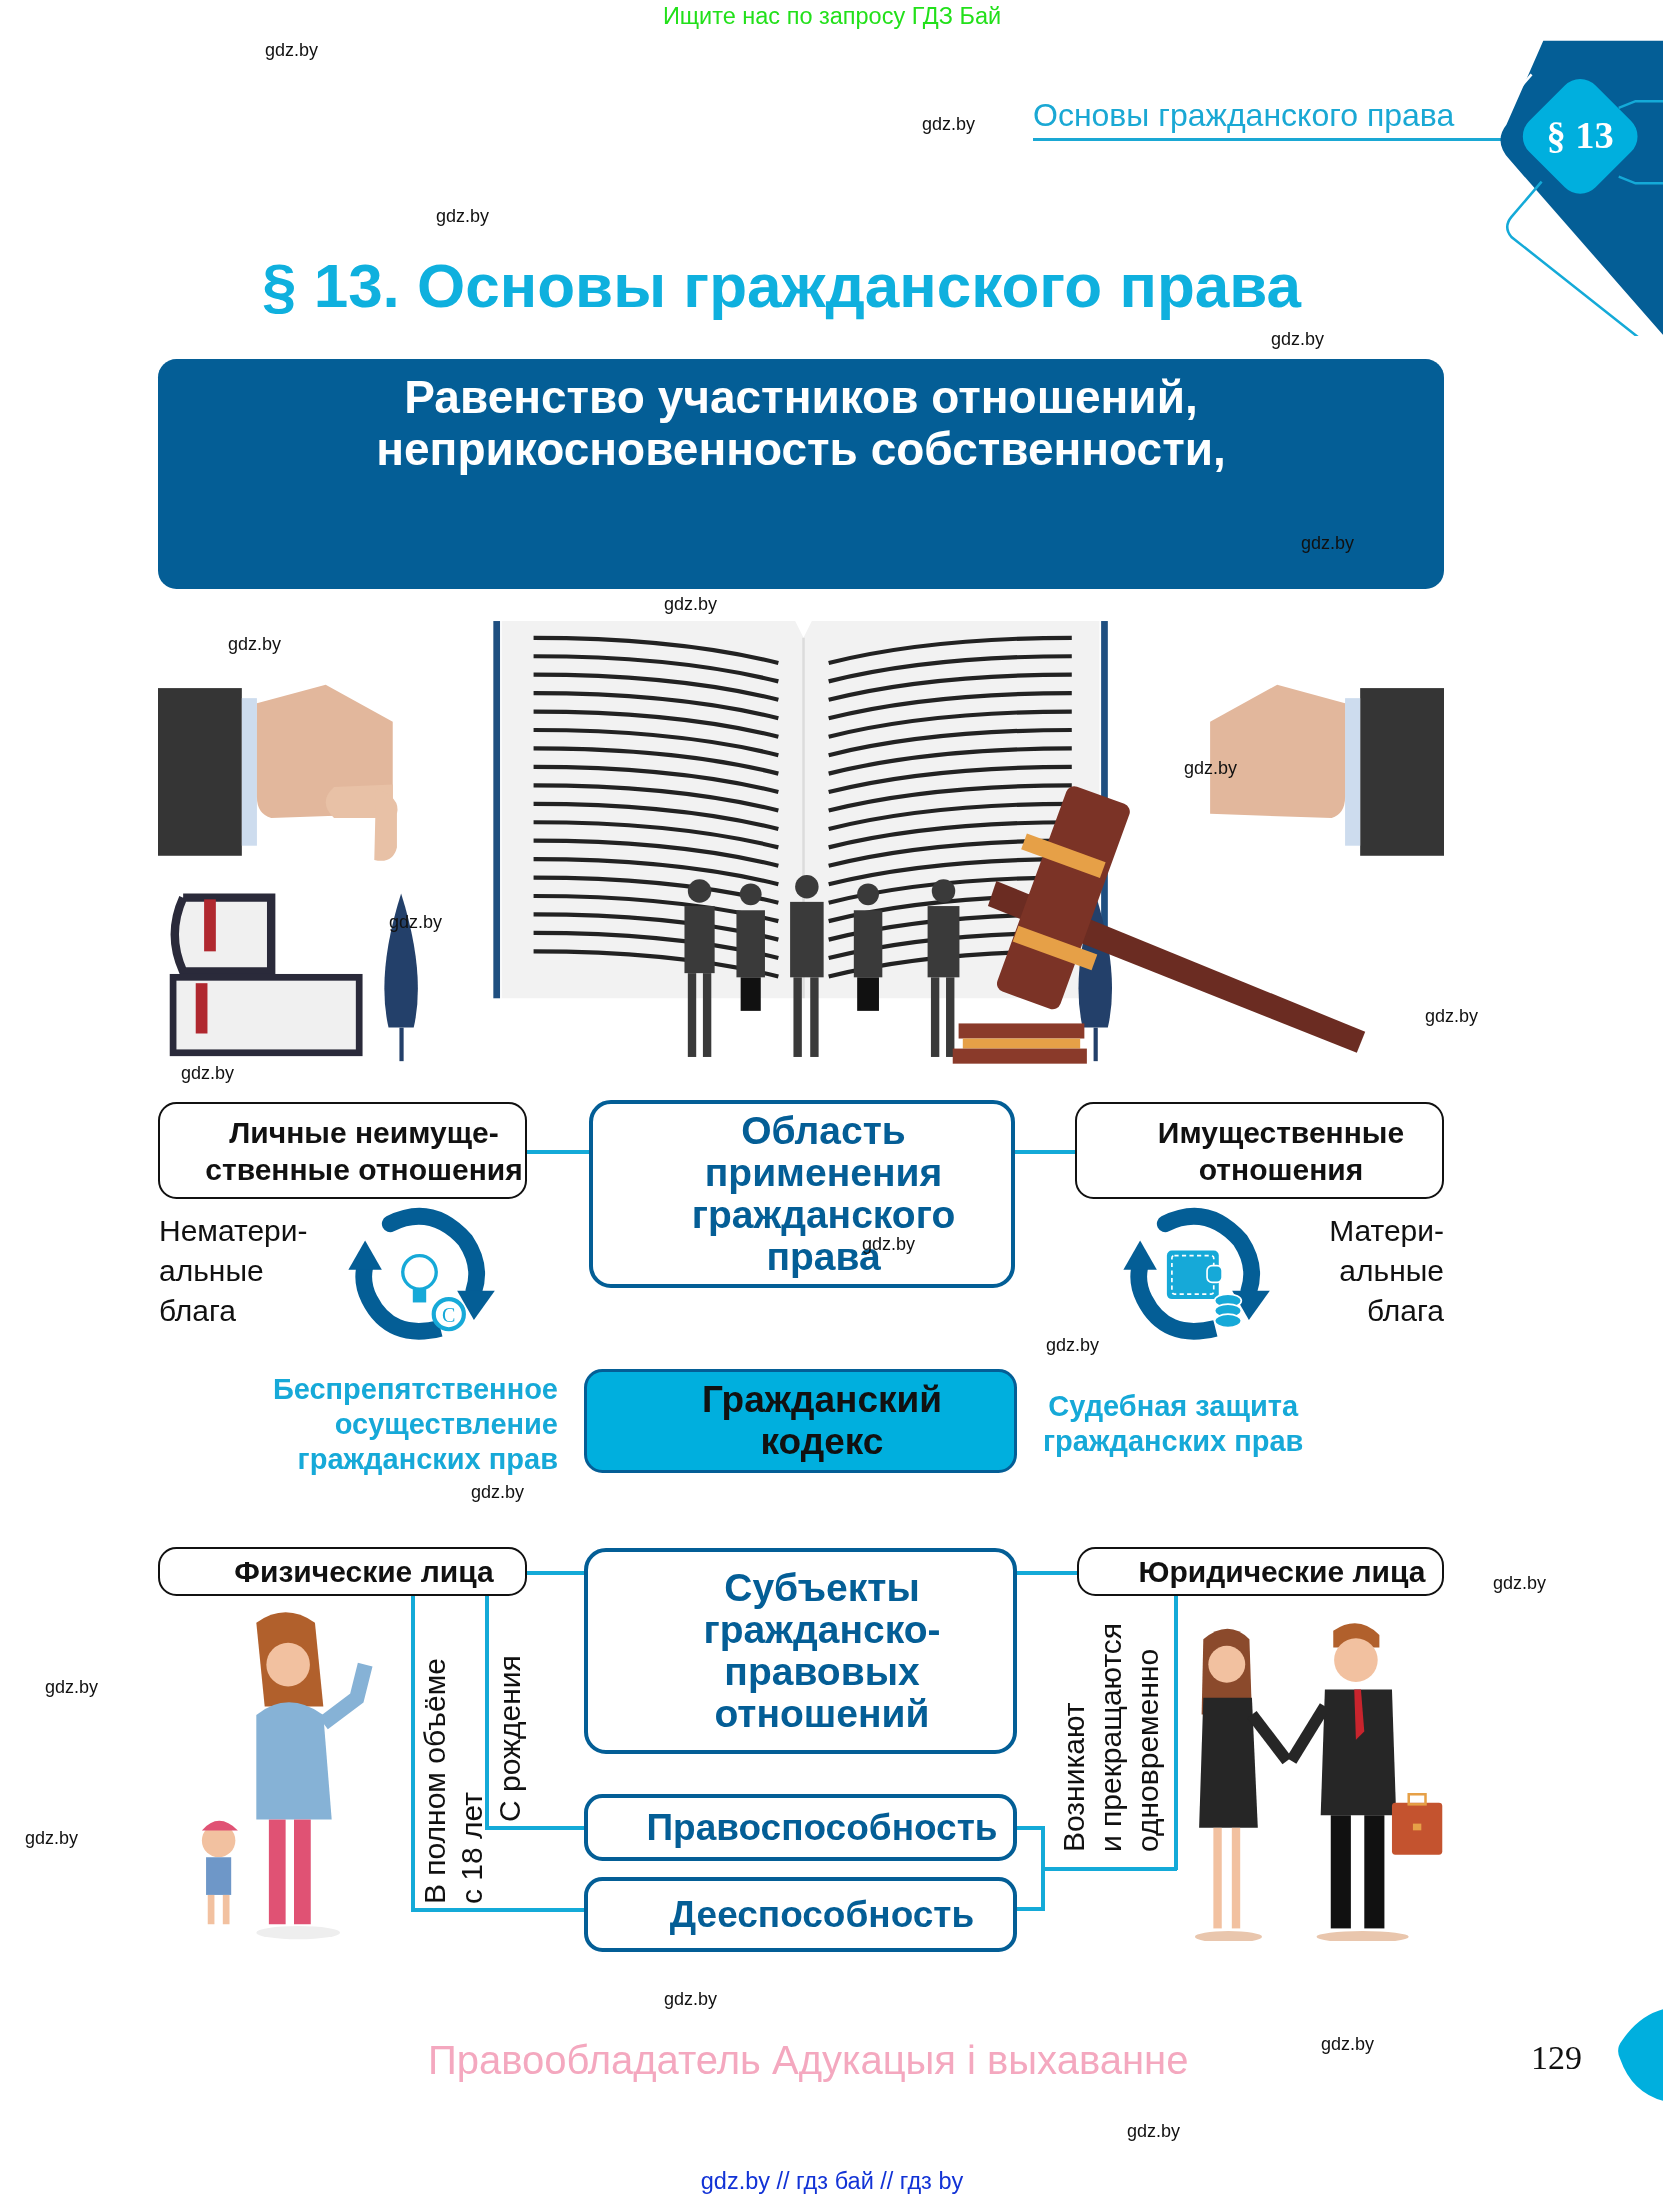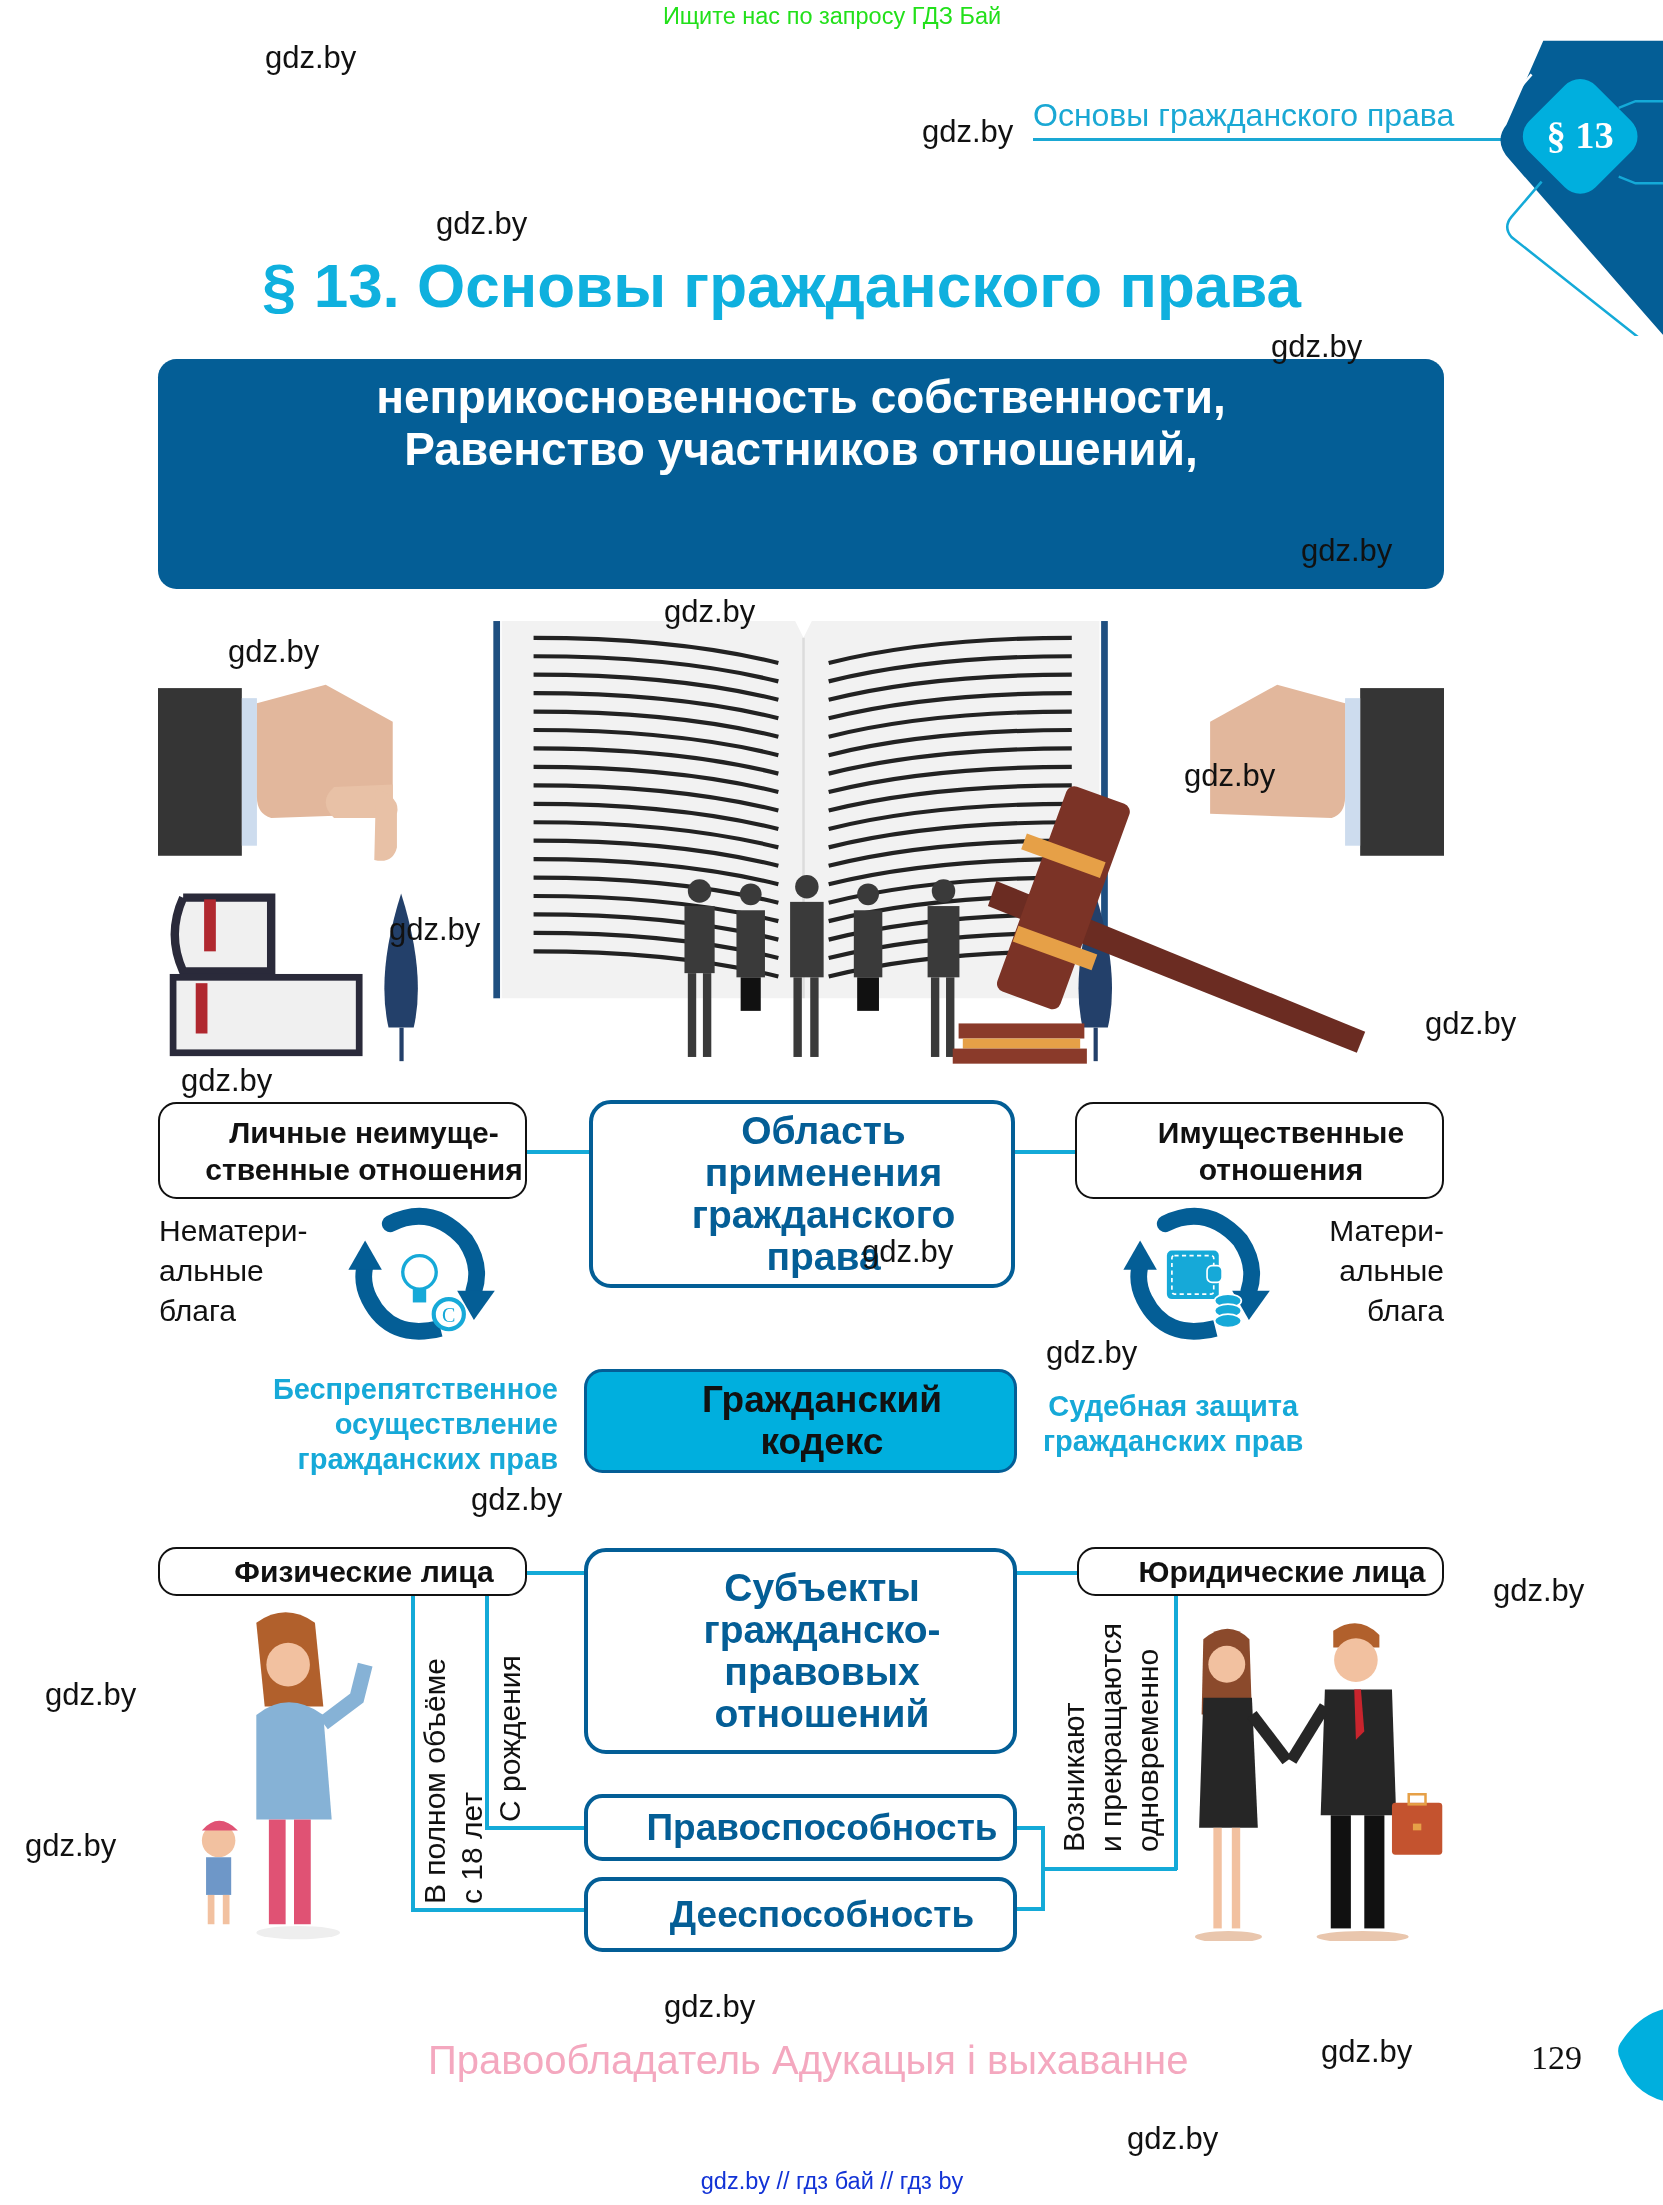--- a/index.html
+++ b/index.html
@@ -1,18 +1,18 @@
 <!DOCTYPE html>
 <html style="font-size:13.4px"><head>
 <meta charset="utf-8">
 <style>
   html, body { margin:0; padding:0; background:#ffffff; }
   body { width:1664px; height:2205px; position:relative; overflow:hidden; font-family:"Liberation Sans", sans-serif; }
   .abs { position:absolute; }
-  .wm { position:absolute; font-family:"Liberation Sans", sans-serif; font-size:31px; color:#111; }
+  .wm { position:absolute; font-family:"Liberation Sans", sans-serif; font-size:18px; color:#111; }
   .top-note { left:0; width:1664px; top:3.4px; text-align:center; color:#22e01a; font-size:23.5px; }
   .running-head { left:1033px; top:97px; font-size:32px; color:#1aa8d4; }
   .running-rule { left:1033px; top:138px; width:470px; height:3.4px; background:#1aa8d4; }
   .page-title { left:0; width:1563px; top:250px; text-align:center; font-size:62px; font-weight:bold; color:#0fb0de; }
   .banner { left:158px; top:359px; width:1286px; height:230px; background:#045e96; border-radius:18.4px; color:#fff; font-weight:bold; font-size:46px; line-height:52px; text-align:center; box-sizing:border-box; padding-top:11.7px; }
   .illus { left:158px; top:604px; width:1286px; height:470px; }
   .box { position:absolute; box-sizing:border-box; display:flex; align-items:center; justify-content:center; text-align:center; font-weight:bold;padding-left:43px; }
   .box-black { border:2.5px solid #111; border-radius:18.4px; background:#fff; color:#111; font-size:30px; line-height:37px; }
   .box-blue { border:4.2px solid #035e96; border-radius:22px; background:#fff; color:#045e96; font-size:39px; line-height:42px; }
   .box-cyan { border:3.4px solid #045e96; border-radius:18.4px; background:#00afde; color:#111; font-size:37px; line-height:42px; }
@@ -37,22 +37,22 @@
   <path d="M46 48 L10 90" stroke="#fff" stroke-width="3" fill="none"></path>
   <path d="M58 176 L22 218 Q12 230 22 242 L204 386" stroke="#14aad8" stroke-width="3" fill="none"></path>
   <path d="M150 88 L170 80 L204 80 M150 170 L170 178 L204 178" stroke="#14aad8" stroke-width="3" fill="none"></path>
   <rect x="48" y="66" width="112" height="112" rx="26" transform="rotate(45 104 122) " fill="#00afde"></rect>
   <text x="104" y="136" text-anchor="middle" fill="#fff" font-family="Liberation Serif, serif" font-weight="bold" font-size="46">§ 13</text>
 </svg>
 
 <div class="abs page-title">§ 13. Основы гражданского права</div>
 
 <div class="abs banner">
+  <div>Равенство участников отношений,</div>
   <div>неприкосновенность собственности,</div>
-  <div>Равенство участников отношений,</div>
 </div>
 
 <svg class="abs illus" viewBox="0 0 1534 560">
 
   <rect x="0" y="100" width="100" height="200" fill="#353535"></rect>
   <rect x="100" y="112" width="18" height="176" fill="#cddcee"></rect>
   <path d="M118 118 L200 96 L280 140 L280 250 L135 255 Q118 250 118 230 Z" fill="#e2b79c"></path>
   <path d="M210 218 L280 215 L280 255 L210 255 Q190 236 210 218" fill="#e8c1a6"></path>
 
   <rect x="1434" y="100" width="100" height="200" fill="#353535"></rect>

